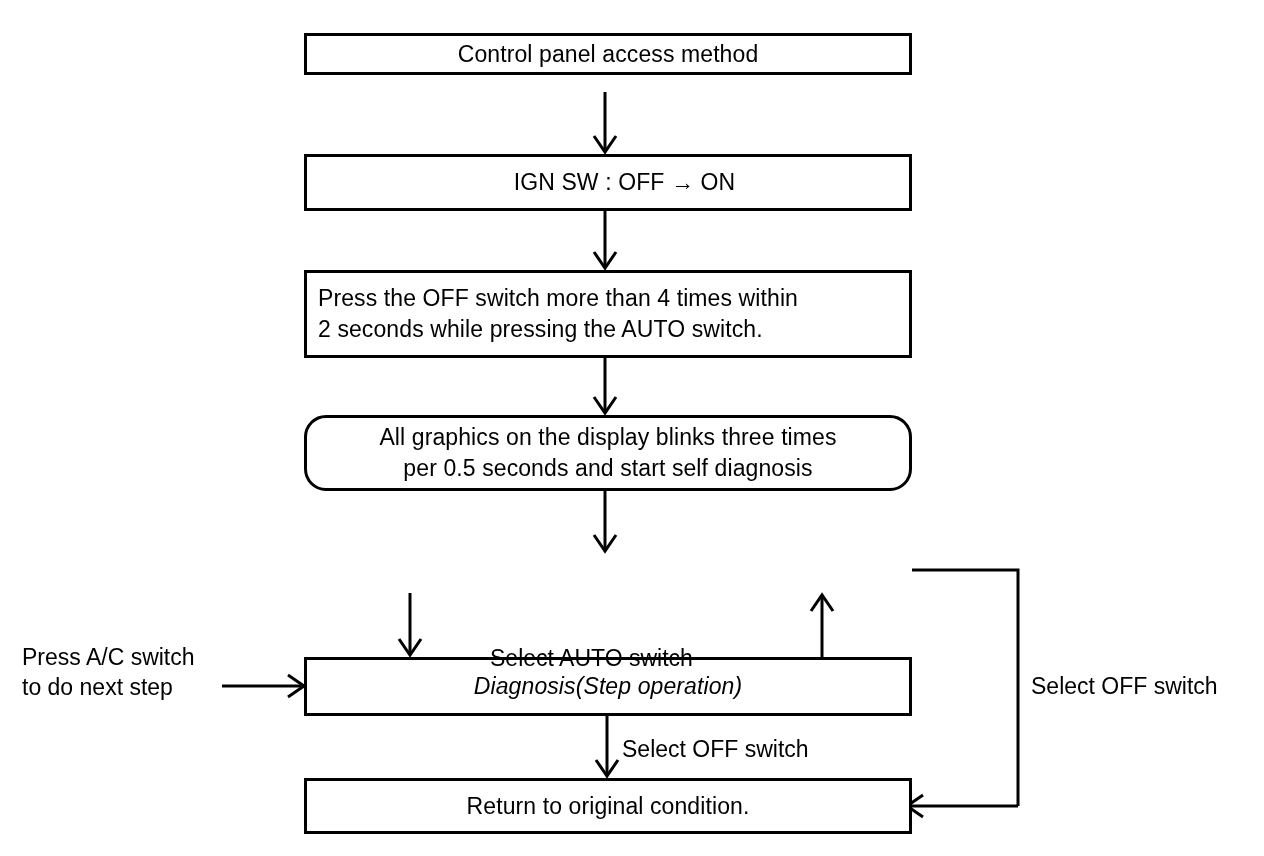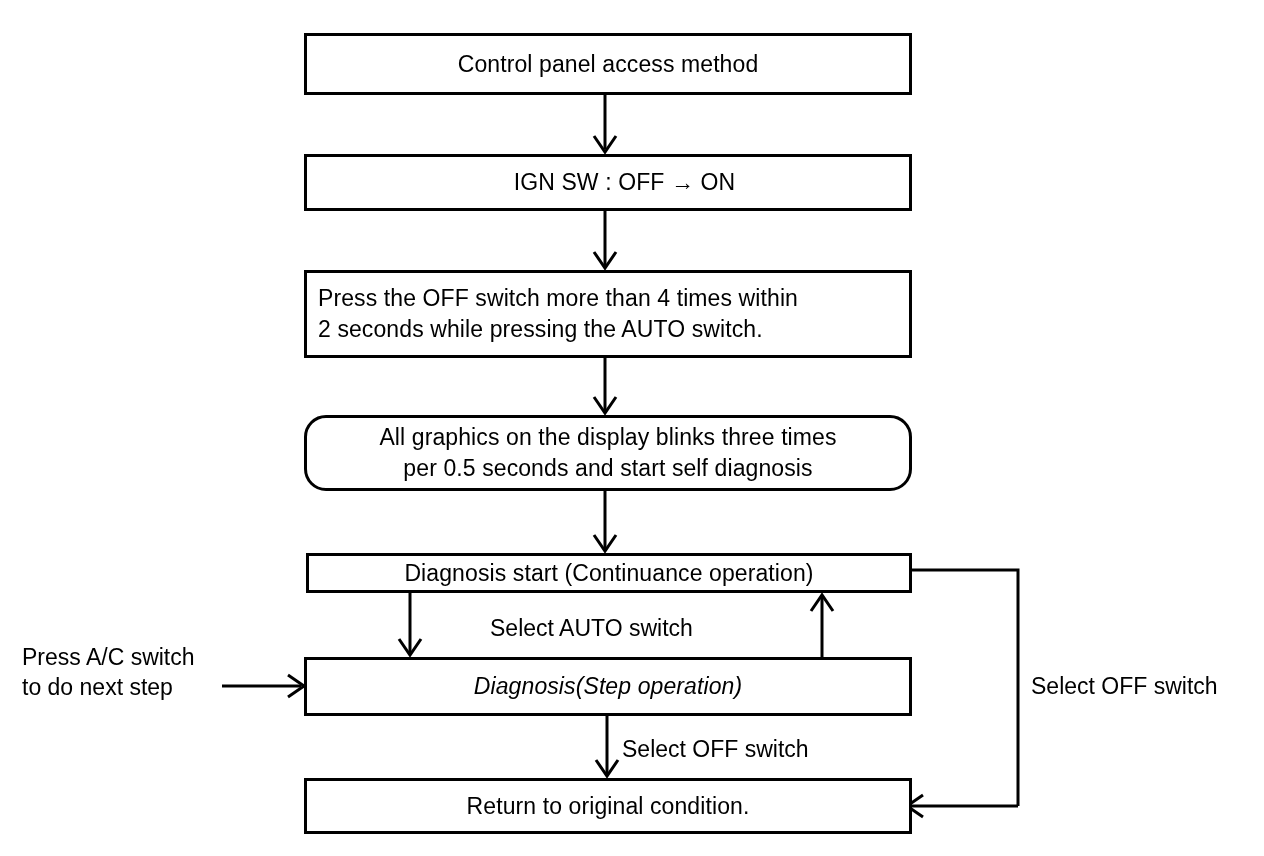--- a/index.html
+++ b/index.html
@@ -111,37 +111,36 @@
       <line x1="1018" y1="806" x2="909" y2="806"></line>
       <polyline points="923,795 907,806 923,817"></polyline>
     </g>
 
     <g>
       <line x1="222" y1="686" x2="301" y2="686"></line>
       <polyline points="288,675 304,686 288,697"></polyline>
     </g>
   </svg>
 
-  <div class="node" style="left:304px; top:33px; width:608px; height:62px;">Control panel access method</div>
+  <div class="node" style="left:304px; top:33px; width:608px; height:42px;">Control panel access method</div>
 
   <div class="node" style="left:304px; top:154px; width:608px; height:57px;padding-left:41px;">IGN SW : OFF → ON</div>
 
   <div class="node left-align" style="left:304px; top:270px; width:608px; height:88px;">Press the OFF switch more than 4 times within
 2 seconds while pressing the AUTO switch.</div>
 
   <div class="node" style="left:304px; top:415px; width:608px; height:76px;border-radius:22px;">All graphics on the display blinks three times
 per 0.5 seconds and start self diagnosis</div>
 
-  <div class="node" style="left:306px; top:553px; width:606px; height:40px;">Diagnosis start (Continuance operation)</div>
 
   <div class="node" style="left:304px; top:657px; width:608px; height:59px;font-style:italic;">Diagnosis(Step operation)</div>
 
   <div class="node" style="left:304px; top:778px; width:608px; height:56px;">Return to original condition.</div>
 
-  <div class="edge-label" style="left:490px; top:613px;">Select AUTO switch</div>
+  <div class="edge-label" style="left:490px; top:643px;">Select AUTO switch</div>
 
   <div class="edge-label" style="left:622px; top:734px;">Select OFF switch</div>
 
   <div class="edge-label" style="left:1031px; top:671px;">Select OFF switch</div>
 
   <div class="edge-label" style="left:22px; top:642px;">Press A/C switch
 to do next step</div>
 
 </div>
 

